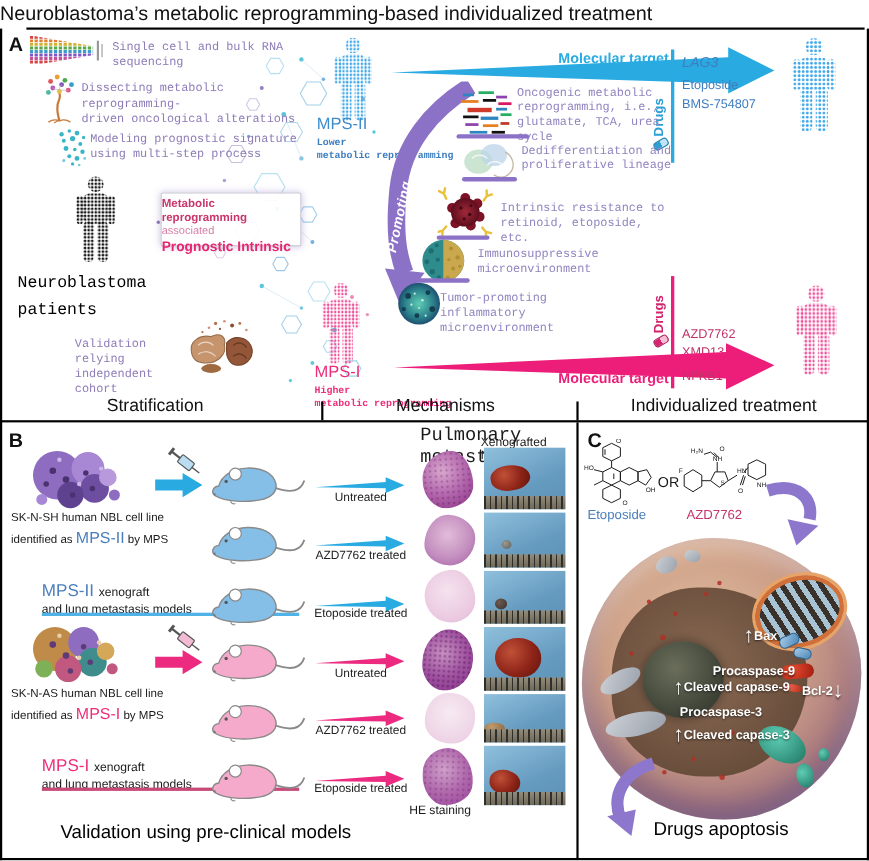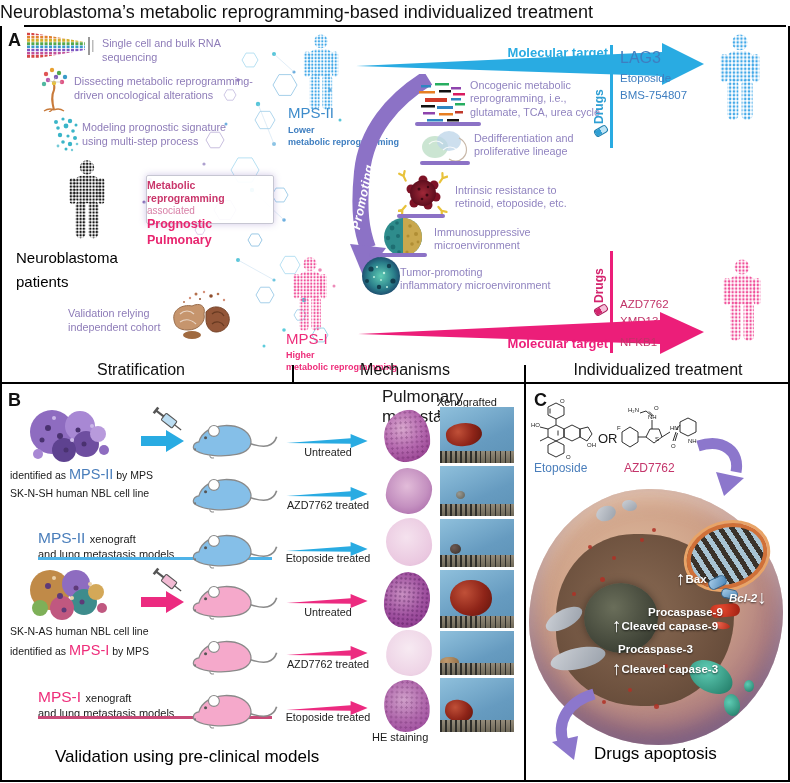--- a/index.html
+++ b/index.html
@@ -1,18 +1,18 @@
 <!DOCTYPE html>
 <html><head>
 <meta charset="utf-8">
 <style>
   html,body{margin:0;padding:0;background:#fff;font-family:"Liberation Sans",sans-serif;}
   #fig{position:relative;width:790px;height:783px;background:#fff;color:#111;overflow:hidden;}
   .abs{position:absolute;}
-  .pre{white-space:pre-line;}
+  .pre{white-space:pre-line;font-family:Liberation Mono, monospace;}
   .ctr{text-align:left;}
   .rt{text-align:right;}
   .step{color:#8E7CB8;font-size:10.8px;line-height:1.28;}
   .mech{color:#9184C0;font-size:10.8px;line-height:1.25;}
   .bluetxt{color:#3E7EC0;}
   .pinktxt{color:#C13368;}
   .bar{position:absolute;height:3.5px;background:#8C72C6;border-radius:2px;}
   .blkline{position:absolute;background:#000;}
   .treatlbl{position:absolute;width:90px;text-align:center;font-size:10.8px;color:#222;}
   .capline{font-size:10.5px;color:#1a1a1a;line-height:1.5;}
@@ -229,21 +229,21 @@
 
   <svg class="abs" style="left:66px;top:156px;width:42px;height:86px;">
       <use href="#person" fill="url(#patBlack)"></use>
     </svg>
   <div class="abs ctr pre" style="left:16px;top:246px;width:145px;font-size:15px;line-height:1.6;color:#000;">Neuroblastoma
 patients</div>
 
   <div class="abs ctr" style="left:146px;top:175px;width:126px;height:44px;background:rgba(255,255,255,.93);border:1.5px solid #C6C6D2;border-radius:2px;box-shadow:0 0 7px rgba(150,130,200,.45);padding-top:3px;">
     <div style="font-size:10.5px;font-weight:bold;color:#C9366B;line-height:1.2;">Metabolic reprogramming</div>
     <div style="font-size:10px;color:#D77FA6;line-height:1.3;">associated</div>
-    <div style="font-size:12.5px;font-weight:bold;color:#E8256F;line-height:1.25;">Prognostic Pulmonary</div>
+    <div style="font-size:12.5px;font-weight:bold;color:#E8256F;line-height:1.25;">Prognostic Intrinsic</div>
   </div>
 
   <svg class="abs" style="left:166px;top:290px;width:72px;height:54px;" viewBox="0 0 72 54">
     <g>
       <circle cx="30" cy="4" r="1.5" fill="#B5714E"></circle>
         <circle cx="38" cy="2" r="1.2" fill="#D4917A"></circle>
         <circle cx="45" cy="6" r="1.8" fill="#8E4E2E"></circle>
       <circle cx="24" cy="8" r="1.2" fill="#D4917A"></circle>
         <circle cx="52" cy="4" r="1.3" fill="#B5714E"></circle>
         <circle cx="34" cy="9" r="1" fill="#8E4E2E"></circle>
@@ -271,21 +271,21 @@
     </svg>
   <div class="abs" style="left:286px;top:330px;font-size:15px;color:#EE2D7A;">MPS-I</div>
   <div class="abs pre" style="left:286px;top:349px;font-size:9px;font-weight:bold;color:#EE2D7A;line-height:1.35;">Higher
 metabolic reprogramming</div>
 
   <svg class="abs" style="left:352px;top:40px;width:356px;height:46px;" viewBox="0 0 356 46">
     <polygon points="4,26 310,12 310,3 352,24 310,45 310,36" fill="#29ABE2"></polygon>
   </svg>
   <div class="abs rt" style="left:430px;top:45px;width:178px;font-size:13px;font-weight:bold;color:#29ABE2;">Molecular target</div>
   <div class="abs" style="left:610px;top:45px;width:3px;height:103px;background:#29ABE2;"></div>
-  <div class="abs bluetxt" style="left:620px;top:49px;font-size:16px;">LAG3</div>
+  <div class="abs bluetxt" style="left:620px;top:49px;font-size:13px;font-style:italic;">LAG3</div>
   <div class="abs" style="left:592px;top:124px;transform-origin:0 0;transform:rotate(-90deg);font-size:12px;font-weight:bold;color:#2E9FD4;">Drugs</div>
   <div class="abs" style="left:594px;top:127px;width:12px;height:6px;border-radius:3px;background:linear-gradient(90deg,#2E9FD4 50%,#BFE4F5 50%);border:1px solid #1E7FAE;transform:rotate(-30deg);"></div>
   <div class="abs bluetxt" style="left:620px;top:72px;font-size:11.5px;">Etoposide</div>
   <div class="abs bluetxt" style="left:620px;top:89px;font-size:11.5px;">BMS-754807</div>
   <svg class="abs" style="left:716px;top:33px;width:48px;height:88px;">
       <use href="#person" fill="url(#patBlue)"></use>
     </svg>
 
   <svg class="abs" style="left:334px;top:74px;width:104px;height:212px;" viewBox="0 0 104 212">
     <path d="M94,4 C58,26 32,58 28,98 C24,138 28,158 34,174" fill="none" stroke="#8C72C6" stroke-width="16"></path>
@@ -445,26 +445,26 @@
         <circle cx="42" cy="44" r="2.5"></circle>
         <circle cx="18" cy="34" r="2.5"></circle>
       </g>
     <g fill="#CBB8E8">
         <circle cx="30" cy="12" r="2"></circle>
         <circle cx="48" cy="34" r="2"></circle>
         <circle cx="68" cy="20" r="2"></circle>
       </g>
   </svg>
   <div class="abs ctr" style="left:10px;top:464px;width:175px;">
+    <div class="capline">SK-N-SH human NBL cell line</div>
     <div class="capline">
       <span>identified as</span>
       <span class="mpsname-b">MPS-II</span>
       <span>by MPS</span>
     </div>
-    <div class="capline">SK-N-SH human NBL cell line</div>
   </div>
 
   <svg class="abs" style="left:148px;top:402px;width:38px;height:34px;color:#BBDDF2;">
       <use href="#syringe"></use>
     </svg>
   <svg class="abs" style="left:141px;top:429px;width:44px;height:24px;color:#29ABE2;">
       <use href="#blockarrow"></use>
     </svg>
 
   <svg class="abs" style="left:188px;top:420px;width:92px;height:42px;color:#85BFE8;">
@@ -688,21 +688,21 @@
   <div class="reddot" style="left:572px;top:592px;"></div>
     <div class="reddot" style="left:652px;top:528px;"></div>
   <div class="reddot" style="left:628px;top:688px;"></div>
     <div class="reddot" style="left:654px;top:704px;width:5px;height:5px;"></div>
   <div class="reddot" style="left:602px;top:700px;"></div>
     <div class="reddot" style="left:664px;top:664px;"></div>
 
   <div class="marker" style="left:676px;top:569px;">
     <span class="arr">↑</span><span class="mtext">Bax</span>
   </div>
-  <div class="marker" style="left:729px;top:588px;font-style:italic;">
+  <div class="marker" style="left:729px;top:619px;">
     <span class="mtext">Bcl-2</span><span class="arr">↓</span>
   </div>
   <div class="marker" style="left:648px;top:605px;">
     <span class="mtext">Procaspase-9</span>
   </div>
   <div class="marker" style="left:612px;top:616px;">
     <span class="arr">↑</span><span class="mtext">Cleaved capase-9</span>
   </div>
   <div class="marker" style="left:618px;top:642px;">
     <span class="mtext">Procaspase-3</span>

